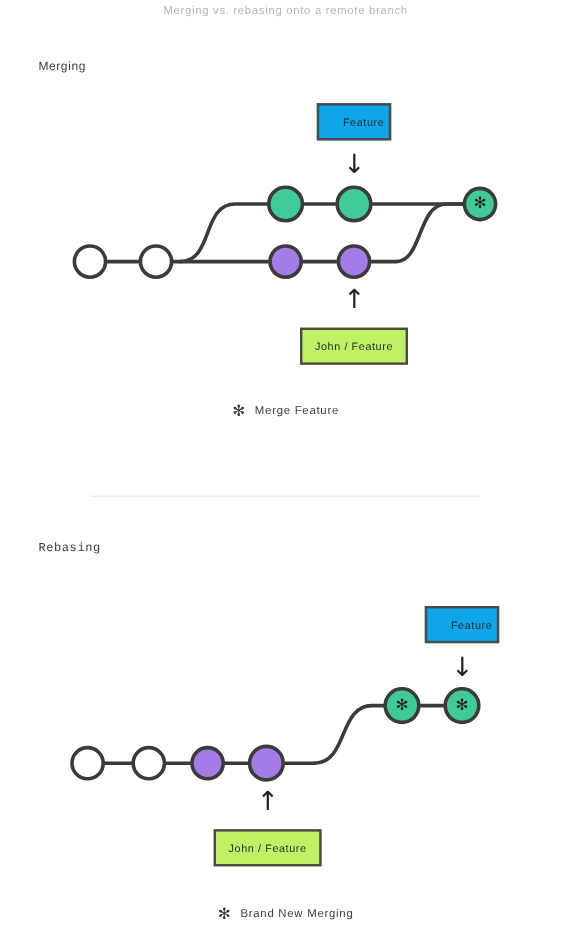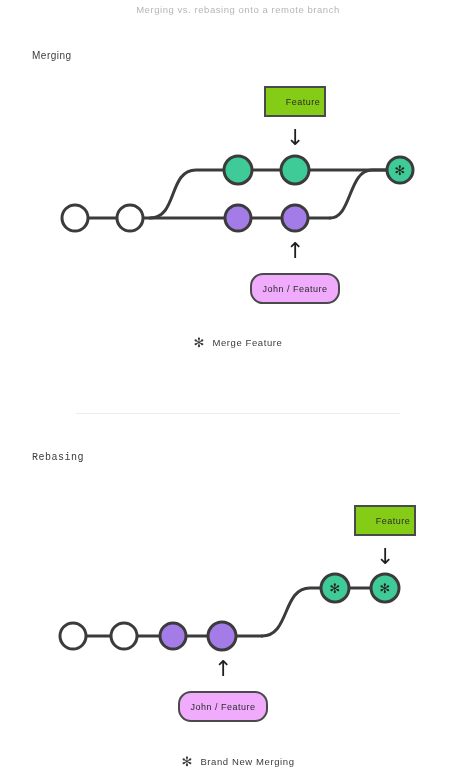--- a/index.html
+++ b/index.html
@@ -82,22 +82,22 @@
     position: absolute;
     border: 2px solid #4a4a4a;
     box-sizing: border-box;
     display: flex;
     align-items: center;
     justify-content: center;
     font-size: 9px;
     letter-spacing: 0.5px;
     color: #2b2b2b;
   }
-  .tag-green { background: #84cc16; padding-left: 16px; }
-  .tag-purple { background: #f0abfc; border-radius: 13px; }
+  .tag-green { background: #0ea5e9; padding-left: 16px; }
+  .tag-purple { background: #bef264; }
 
   #tag-feature-merging { left: 264px; top: 86px; width: 62px; height: 31px; }
   #tag-john-merging    { left: 250px; top: 273px; width: 90px; height: 31px; }
   #tag-feature-rebase  { left: 354px; top: 505px; width: 62px; height: 31px; }
   #tag-john-rebase     { left: 178px; top: 691px; width: 90px; height: 31px; }
 
   
   .arrow {
     position: absolute;
     color: #1f1f1f;

